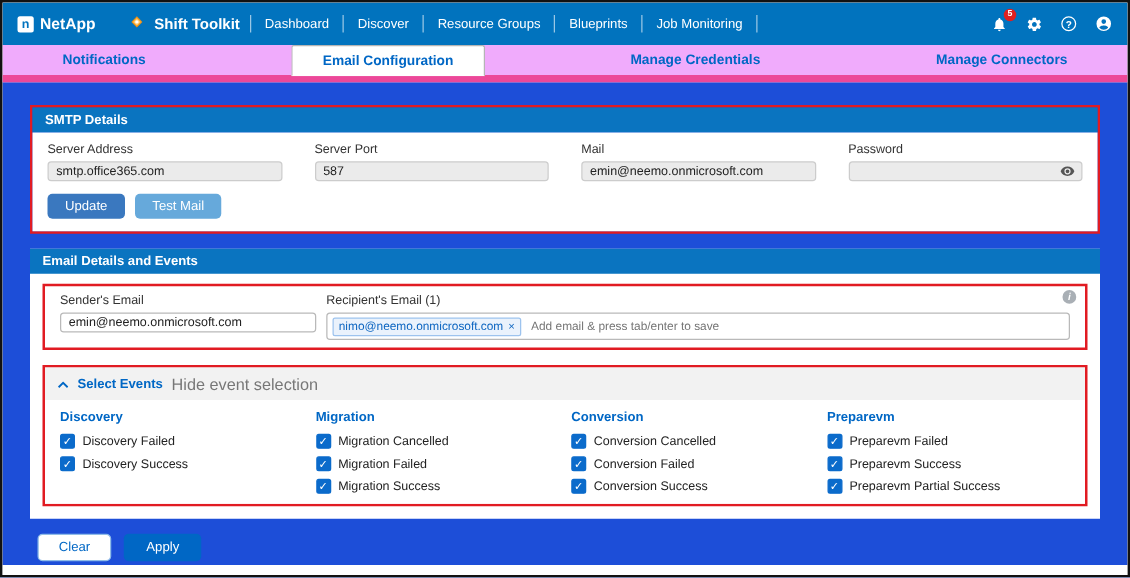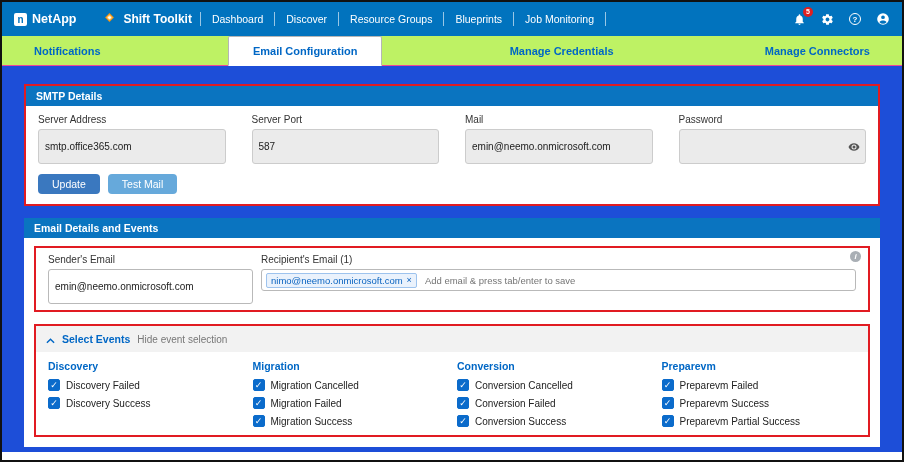--- a/index.html
+++ b/index.html
@@ -13,34 +13,34 @@
   .app { display:flex; align-items:center; gap:6px; margin-left:26px; font-weight:700; font-size:12px; }
   .nav-items { display:flex; align-items:center; margin-left:8px; height:14px; border-left:1px solid rgba(255,255,255,.6);justify-content:center; }
   .nav-item { padding:0 11px; font-size:10.5px; border-right:1px solid rgba(255,255,255,.6); cursor:pointer; white-space:nowrap; line-height:14px; }
   .nav-right { margin-left:auto; display:flex; align-items:center; gap:15px; }
   .icon-btn { position:relative; cursor:pointer; display:flex; align-items:center; }
   .badge { position:absolute; top:-6px; right:-7px; background:#E02020; color:#fff; font-size:7px; min-width:10px; height:10px; border-radius:5px; display:flex; align-items:center; justify-content:center; padding:0 1px; font-weight:700; }
   .help-circle { width:12px; height:12px; border:1.3px solid #fff; border-radius:50%; display:flex; align-items:center; justify-content:center; font-size:8px; font-weight:700; color:#fff; }
   .help-circle::after { content:"?"; }
 
   
-  .tabbar { height:30px; background:#bef264; border-bottom:1px solid #ec4899; display:flex; justify-content:space-between; padding:0 8px; flex:0 0 auto; }
+  .tabbar { height:30px; background:#f0abfc; border-bottom:6px solid #ec4899; display:flex; justify-content:space-between; padding:0 24px; flex:0 0 auto; }
   .tab { display:flex; align-items:center; padding:0 24px; font-size:11px; font-weight:700; color:#0067C5; cursor:pointer; white-space:nowrap; }
   .tab.active { border:1px solid #b5b5b5; border-bottom-color:#fff; margin-bottom:-1px; background:#fff; border-radius:2px 2px 0 0; }
 
   
   main { flex:1; background:#1d4ed8; padding:18px 22px 0; overflow:hidden; }
   .red { border:2px solid #E11B22; }
   .sec-header { background:#0A74C0; color:#fff; font-size:10.5px; font-weight:700; padding:4px 10px; }
 
   .smtp-body { background:#fff; padding:8px 12px 10px; }
   .fields { display:flex; gap:26px; }
   .field { flex:1; display:flex; flex-direction:column; }
   .field-label { font-size:10px; color:#333; margin-bottom:4px; }
-  .inp { height:35px; border-radius:3px; font-size:10px; color:#222; padding:0 6px; font-family:inherit; width:100%; }
+  .inp { height:16px; border-radius:3px; font-size:10px; color:#222; padding:0 6px; font-family:inherit; width:100%; }
   .inp-gray { background:#EBEBEB; border:1px solid #CCCCCC; }
   .inp-white { background:#fff; border:1px solid #B9B9B9; }
   .pw-wrap { position:relative; display:flex; }
   .pw-wrap .inp { padding-right:24px; }
   .eye { position:absolute; right:6px; top:50%; transform:translateY(-50%); cursor:pointer; display:flex; }
   .btn-row { margin-top:10px; display:flex; gap:8px; }
   .btn { border:none; border-radius:4px; color:#fff; font-size:10.5px; padding:4px 14px; cursor:pointer; font-family:inherit; }
   .btn-update { background:#3A78BF; }
   .btn-test { background:#66A9DB; }
 
@@ -52,21 +52,21 @@
   .tag-box { display:flex; align-items:center; gap:6px; border:1px solid #B9B9B9; border-radius:3px; height:22px; padding:0 4px; background:#fff; }
   .tag { display:flex; align-items:center; gap:4px; background:#EAF2FC; border:1px solid #9DC3EE; border-radius:2px; color:#0B64C0; font-size:9.5px; padding:1px 4px; white-space:nowrap; }
   .tag-x { cursor:pointer; font-size:9px; line-height:1; }
   .tag-input { border:none; outline:none; flex:1; font-size:9.5px; color:#333; font-family:inherit; background:transparent; }
   .info-i { position:absolute; top:3px; right:7px; width:11px; height:11px; border-radius:50%; background:#A9AFB5; color:#fff; font-size:8px; display:flex; align-items:center; justify-content:center; font-weight:700; font-style:italic; }
   .info-i::after { content:"i"; }
 
   .events-box { margin-top:12px; }
   .events-toggle { display:flex; align-items:center; gap:7px; background:#F2F2F2; padding:4px 10px; cursor:pointer; }
   .toggle-label { color:#0067C5; font-weight:700; font-size:10.5px; }
-  .toggle-hint { color:#777; font-size:10px; }
+  .toggle-hint { color:#777; font-size:13px; }
   .events-grid { display:grid; grid-template-columns:repeat(4,1fr); padding:8px 12px 2px; background:#fff; column-gap:10px; }
   .col-title { color:#0067C5; font-weight:700; font-size:10.5px; margin-bottom:7px; }
   .ev { display:flex; align-items:center; gap:6px; margin-bottom:6px; }
   .cb { width:12px; height:12px; border-radius:2px; border:1px solid #0B6BCB; background:#fff; display:flex; align-items:center; justify-content:center; cursor:pointer; flex:0 0 auto; }
   .cb.checked { background:#0B6BCB; border-color:#0B6BCB; }
   .cb.checked::after { content:"✓"; color:#fff; font-size:9px; line-height:1; }
   .ev-label { font-size:10px; color:#222; }
 
   .footer { display:flex; gap:10px; margin:12px 0 0 6px; }
   .btn-clear { background:#fff; border:1px solid #8FBCE8; color:#0067C5; border-radius:4px; font-size:10.5px; padding:4px 16px; cursor:pointer; font-family:inherit; }

